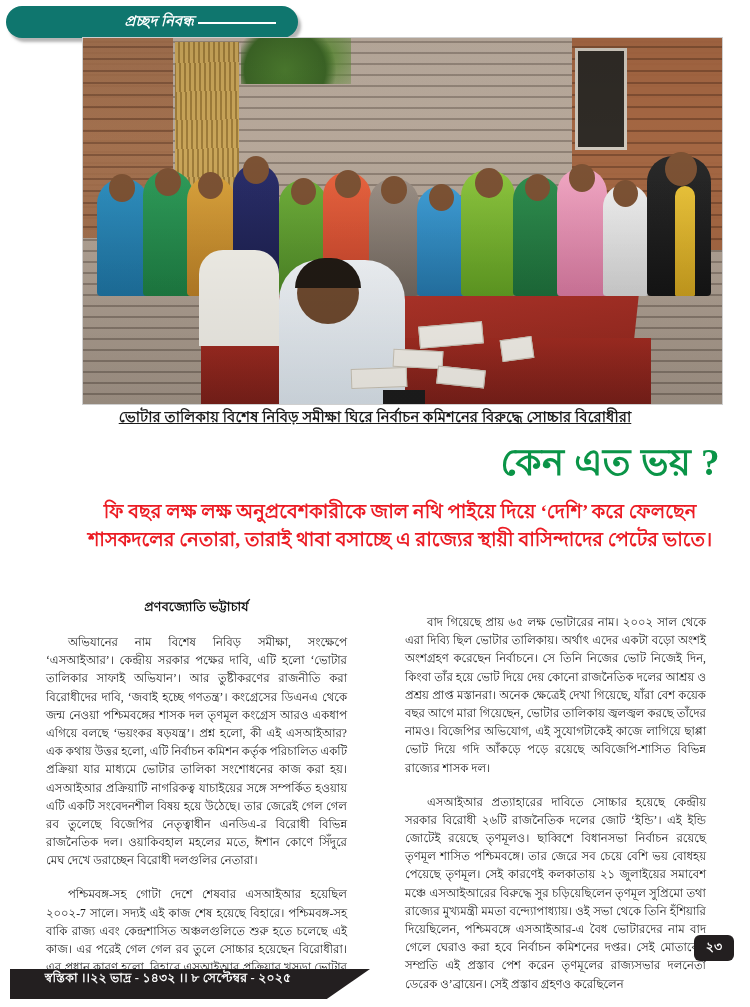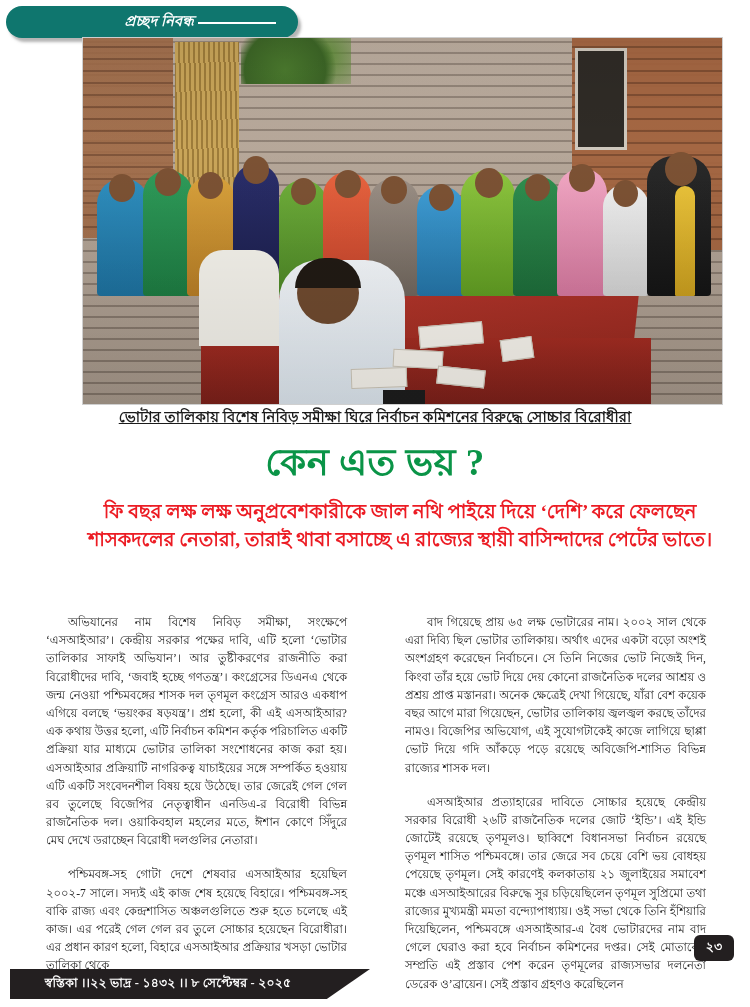--- a/index.html
+++ b/index.html
@@ -204,21 +204,21 @@
     line-height: 1.25;
     text-decoration: underline;
   }
 
   
   .headline {
     position: absolute;
     left: 30px;
     top: 441px;
     width: 690px;
-    text-align: center;
+    text-align: right;
     font-size: 37px;
     font-weight: bold;
     color: #0a9447;
     line-height: 1.18;
     letter-spacing: 0.5px;
   }
 
   
   .subhead {
     position: absolute;
@@ -269,21 +269,21 @@
 
   
   .footer-bar {
     position: absolute;
     left: 10px;
     top: 969px;
     width: 360px;
     height: 30px;
     background: #231f20;
     display: flex;
-    align-items: center;
+    align-items: flex-start;
     justify-content: center;
     clip-path: polygon(0 0, 100% 0, 88% 100%, 0 100%);
   }
   .footer-text {
     color: #ffffff;
     font-size: 12.4px;
     font-weight: bold;
     white-space: nowrap;
     padding-right: 44px;
     letter-spacing: 0.2px;
@@ -368,20 +368,21 @@
 </div>
 
 <div class="photo-caption">ভোটার তালিকায় বিশেষ নিবিড় সমীক্ষা ঘিরে নির্বাচন কমিশনের বিরুদ্ধে সোচ্চার বিরোধীরা</div>
 
 <div class="headline">কেন এত ভয় ?</div>
 
 <div class="subhead">ফি বছর লক্ষ লক্ষ অনুপ্রবেশকারীকে জাল নথি পাইয়ে দিয়ে ‘দেশি’ করে ফেলছেন শাসকদলের নেতারা, তারাই থাবা বসাচ্ছে এ রাজ্যের স্থায়ী বাসিন্দাদের পেটের ভাতে।</div>
 
 <div class="columns">
   <div class="col left-col">
+    <div class="byline">প্রণবজ্যোতি ভট্টাচার্য</div>
     <p>অভিযানের নাম বিশেষ নিবিড় সমীক্ষা, সংক্ষেপে ‘এসআইআর’। কেন্দ্রীয় সরকার পক্ষের দাবি, এটি হলো ‘ভোটার তালিকার সাফাই অভিযান’। আর তুষ্টীকরণের রাজনীতি করা বিরোধীদের দাবি, ‘জবাই হচ্ছে গণতন্ত্র’। কংগ্রেসের ডিএনএ থেকে জন্ম নেওয়া পশ্চিমবঙ্গের শাসক দল তৃণমূল কংগ্রেস আরও একধাপ এগিয়ে বলছে ‘ভয়ংকর ষড়যন্ত্র’। প্রশ্ন হলো, কী এই এসআইআর? এক কথায় উত্তর হলো, এটি নির্বাচন কমিশন কর্তৃক পরিচালিত একটি প্রক্রিয়া যার মাধ্যমে ভোটার তালিকা সংশোধনের কাজ করা হয়। এসআইআর প্রক্রিয়াটি নাগরিকত্ব যাচাইয়ের সঙ্গে সম্পর্কিত হওয়ায় এটি একটি সংবেদনশীল বিষয় হয়ে উঠেছে। তার জেরেই গেল গেল রব তুলেছে বিজেপির নেতৃত্বাধীন এনডিএ-র বিরোধী বিভিন্ন রাজনৈতিক দল। ওয়াকিবহাল মহলের মতে, ঈশান কোণে সিঁদুরে মেঘ দেখে ডরাচ্ছেন বিরোধী দলগুলির নেতারা।</p>
     <p>পশ্চিমবঙ্গ-সহ গোটা দেশে শেষবার এসআইআর হয়েছিল ২০০২-7 সালে। সদ্যই এই কাজ শেষ হয়েছে বিহারে। পশ্চিমবঙ্গ-সহ বাকি রাজ্য এবং কেন্দ্রশাসিত অঞ্চলগুলিতে শুরু হতে চলেছে এই কাজ। এর পরেই গেল গেল রব তুলে সোচ্চার হয়েছেন বিরোধীরা। এর প্রধান কারণ হলো, বিহারে এসআইআর প্রক্রিয়ার খসড়া ভোটার তালিকা থেকে</p>
   </div>
   <div class="col right-col">
     <p>বাদ গিয়েছে প্রায় ৬৫ লক্ষ ভোটারের নাম। ২০০২ সাল থেকে এরা দিব্যি ছিল ভোটার তালিকায়। অর্থাৎ এদের একটা বড়ো অংশই অংশগ্রহণ করেছেন নির্বাচনে। সে তিনি নিজের ভোট নিজেই দিন, কিংবা তাঁর হয়ে ভোট দিয়ে দেয় কোনো রাজনৈতিক দলের আশ্রয় ও প্রশ্রয় প্রাপ্ত মস্তানরা। অনেক ক্ষেত্রেই দেখা গিয়েছে, যাঁরা বেশ কয়েক বছর আগে মারা গিয়েছেন, ভোটার তালিকায় জ্বলজ্বল করছে তাঁদের নামও। বিজেপির অভিযোগ, এই সুযোগটাকেই কাজে লাগিয়ে ছাপ্পা ভোট দিয়ে গদি আঁকড়ে পড়ে রয়েছে অবিজেপি-শাসিত বিভিন্ন রাজ্যের শাসক দল।</p>
     <p>এসআইআর প্রত্যাহারের দাবিতে সোচ্চার হয়েছে কেন্দ্রীয় সরকার বিরোধী ২৬টি রাজনৈতিক দলের জোট ‘ইন্ডি’। এই ইন্ডি জোটেই রয়েছে তৃণমূলও। ছাব্বিশে বিধানসভা নির্বাচন রয়েছে তৃণমূল শাসিত পশ্চিমবঙ্গে। তার জেরে সব চেয়ে বেশি ভয় বোধহয় পেয়েছে তৃণমূল। সেই কারণেই কলকাতায় ২১ জুলাইয়ের সমাবেশ মঞ্চে এসআইআরের বিরুদ্ধে সুর চড়িয়েছিলেন তৃণমূল সুপ্রিমো তথা রাজ্যের মুখ্যমন্ত্রী মমতা বন্দ্যোপাধ্যায়। ওই সভা থেকে তিনি হঁশিয়ারি দিয়েছিলেন, পশ্চিমবঙ্গে এসআইআর-এ বৈধ ভোটারদের নাম বাদ গেলে ঘেরাও করা হবে নির্বাচন কমিশনের দপ্তর। সেই মোতাবেক সম্প্রতি এই প্রস্তাব পেশ করেন তৃণমূলের রাজ্যসভার দলনেতা ডেরেক ও’ব্রায়েন। সেই প্রস্তাব গ্রহণও করেছিলেন</p>
   </div>
 </div>
 
 <div class="footer-bar">

